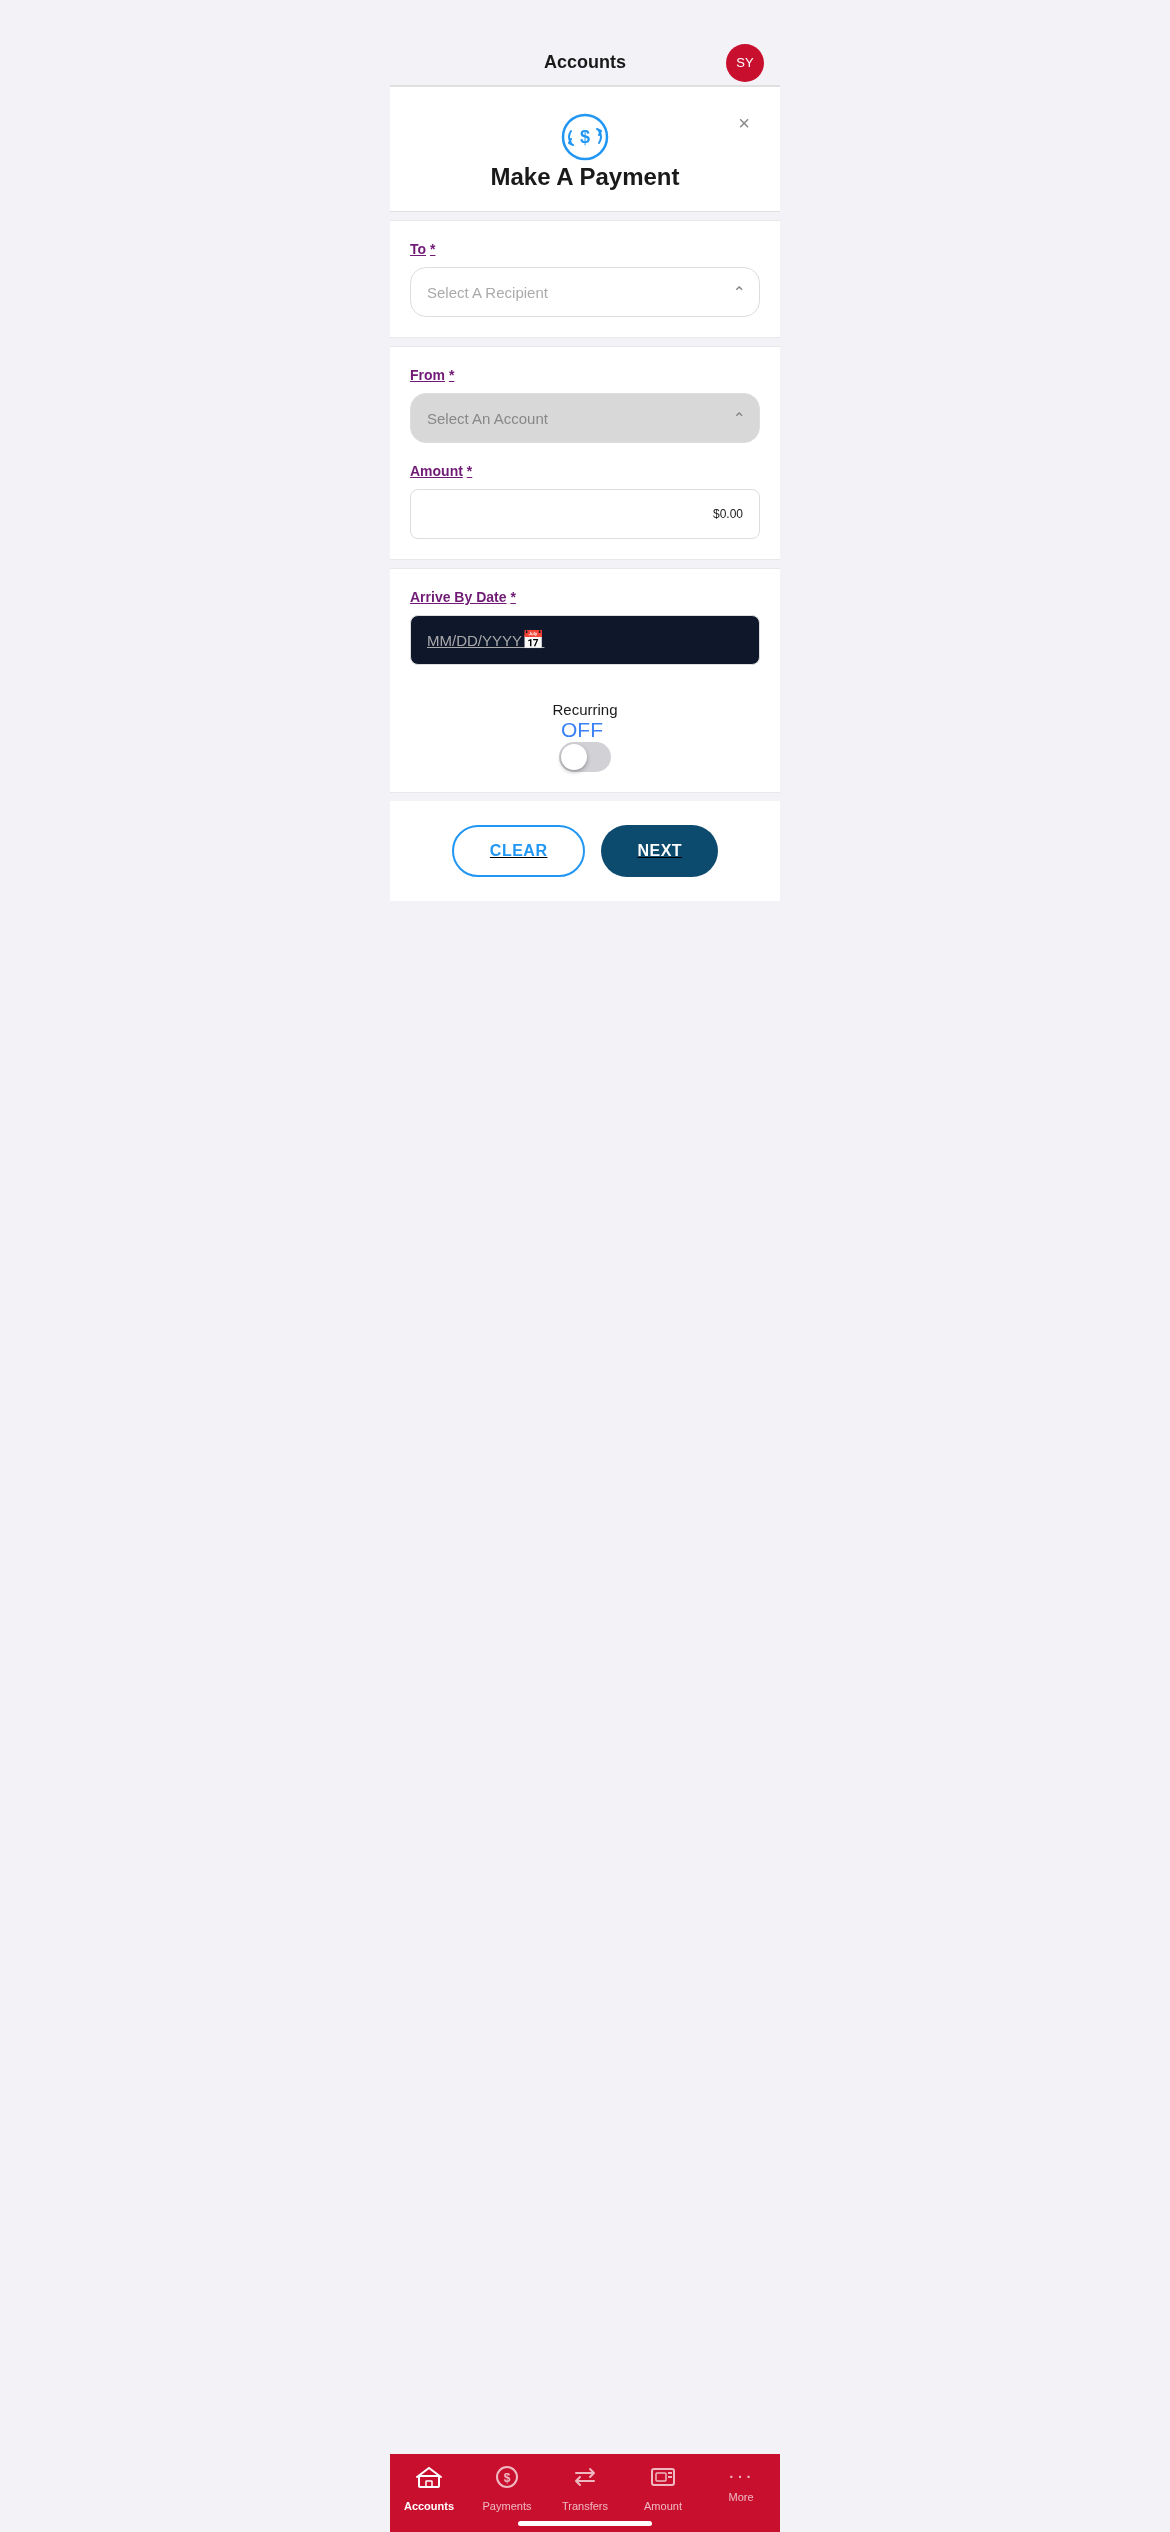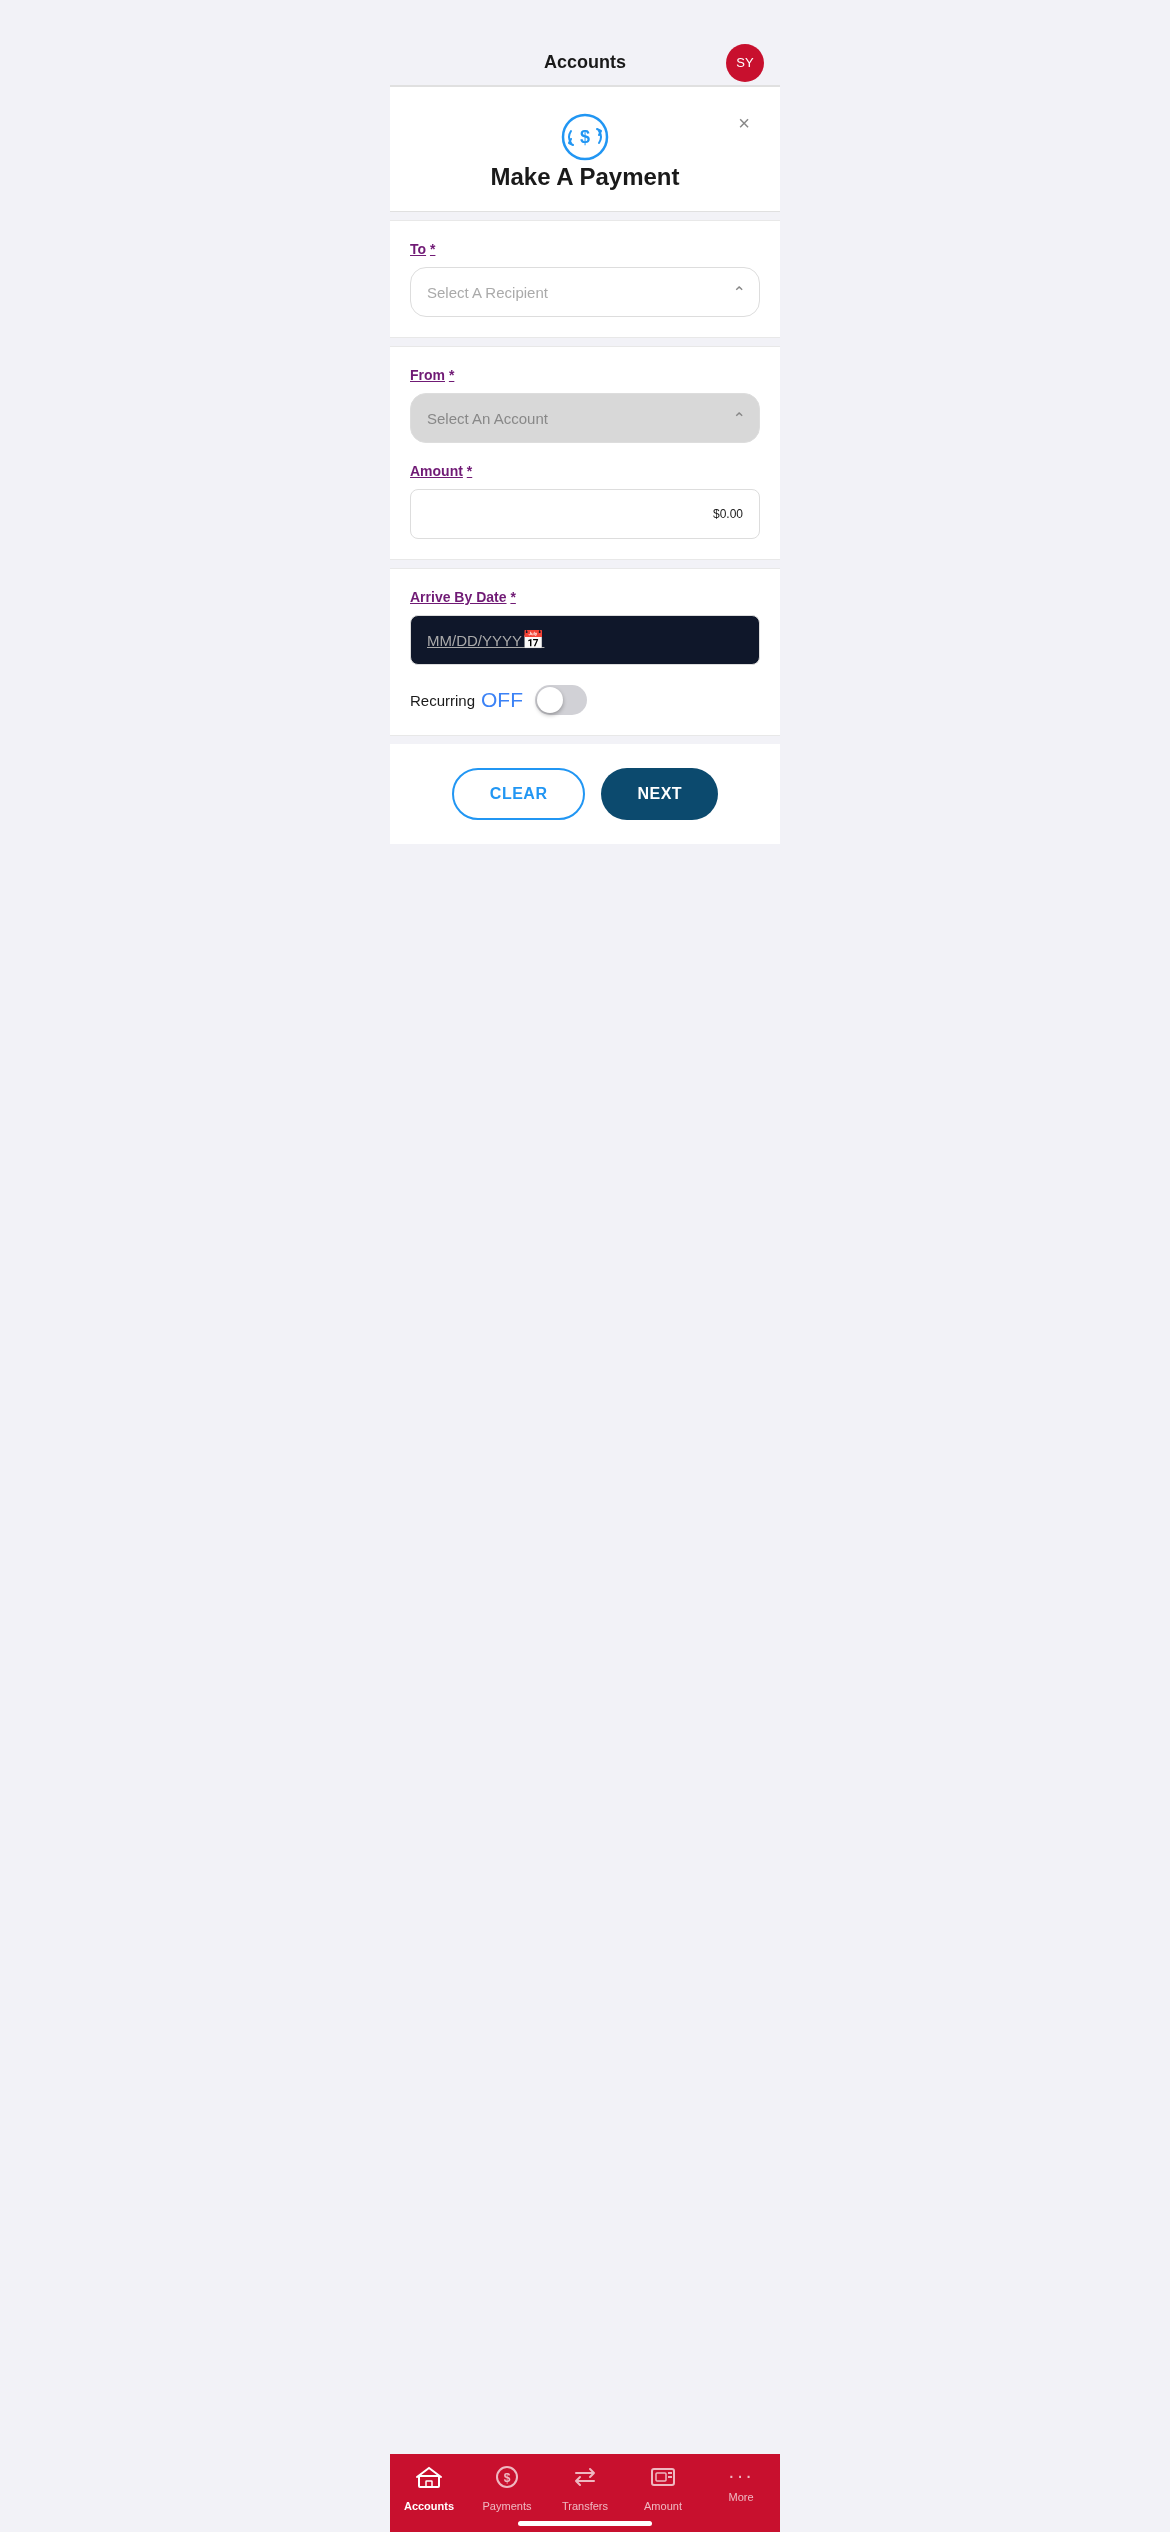--- a/index.html
+++ b/index.html
@@ -163,21 +163,22 @@
 
     .calendar-icon {
       color: #888;
       font-size: 18px;
     }
 
     
     .recurring-row {
       display: flex;
       align-items: center;
-      margin-top: 20px;
+      margin-top: 36px;
+      flex-direction: column;
     }
 
     .recurring-label {
       font-size: 15px;
       color: #1a1a1a;
       font-weight: 500;
     }
 
     .recurring-off {
       font-size: 21px;
@@ -209,20 +210,21 @@
     }
 
     
     .action-buttons {
       display: flex;
       justify-content: center;
       gap: 16px;
       padding: 24px 20px;
       background: white;
       margin-top: 8px;
+      text-decoration: underline;
     }
 
     .btn-clear {
       height: 52px;
       padding: 0 36px;
       border-radius: 26px;
       border: 2px solid #2196f3;
       background: white;
       color: #2196f3;
       font-size: 16px;

